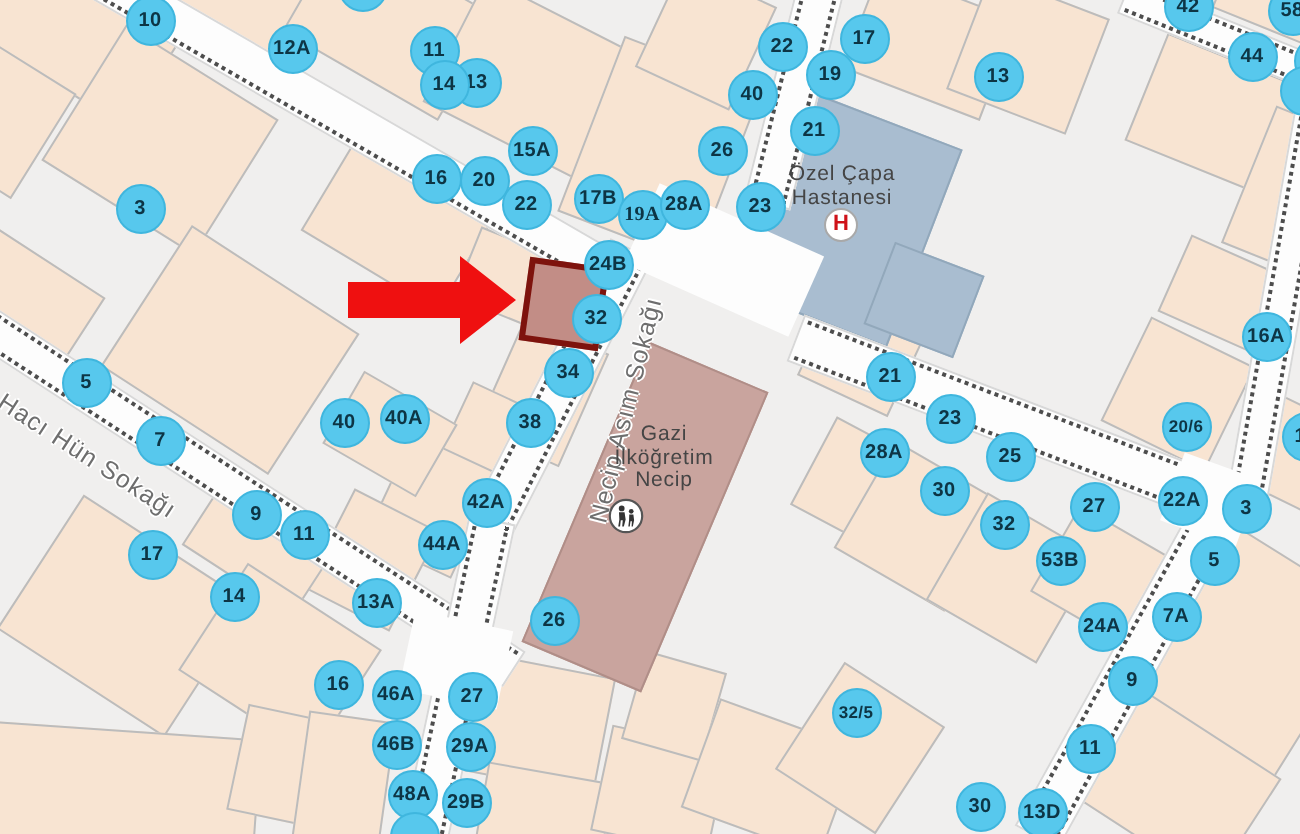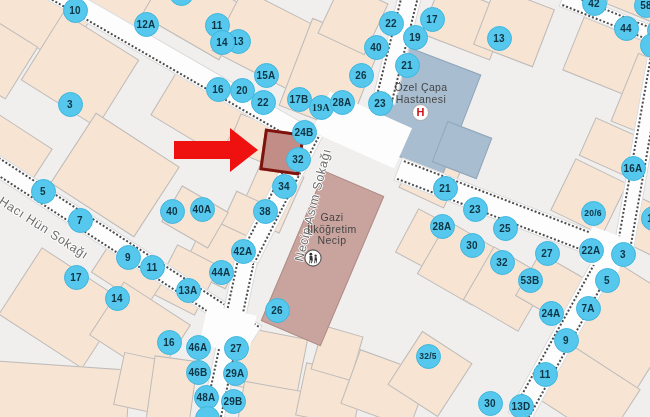--- a/index.html
+++ b/index.html
@@ -178,21 +178,21 @@
       <div class="marker" style="left: 285.5px; top: 146.5px;">32</div>
       <div class="marker" style="left: 271.5px; top: 173.5px;">34</div>
       <div class="marker" style="left: 252.5px; top: 198.5px;">38</div>
       <div class="marker" style="left: 159.5px; top: 198.5px;">40</div>
       <div class="marker" style="left: 189.5px; top: 196.5px;">40A</div>
       <div class="marker" style="left: 115.5px; top: 244.5px;">9</div>
       <div class="marker" style="left: 139.5px; top: 254.5px;">11</div>
       <div class="marker" style="left: 63.5px; top: 264.5px;">17</div>
       <div class="marker" style="left: 230.5px; top: 238.5px;">42A</div>
       <div class="marker" style="left: 208.5px; top: 259.5px;">44A</div>
-      <div class="marker" style="left: 175.5px; top: 278px; text-align: center;">13A</div>
+      <div class="marker" style="left: 175.5px; top: 289px; text-align: center;">13A</div>
       <div class="marker" style="left: 104.5px; top: 285.5px;">14</div>
       <div class="marker" style="left: 156.5px; top: 329.5px;">16</div>
       <div class="marker" style="left: 185.5px; top: 334.5px;">46A</div>
       <div class="marker" style="left: 185.5px; top: 359.5px;">46B</div>
       <div class="marker" style="left: 193.5px; top: 384.5px;">48A</div>
       <div class="marker" style="left: 223.5px; top: 335.5px;">27</div>
       <div class="marker" style="left: 222.5px; top: 360.5px;">29A</div>
       <div class="marker" style="left: 220.5px; top: 388.5px;">29B</div>
       <div class="marker" style="left: 264.5px; top: 297.5px;">26</div>
       <div class="marker" style="left: 378.5px; top: 10.5px;">22</div>

